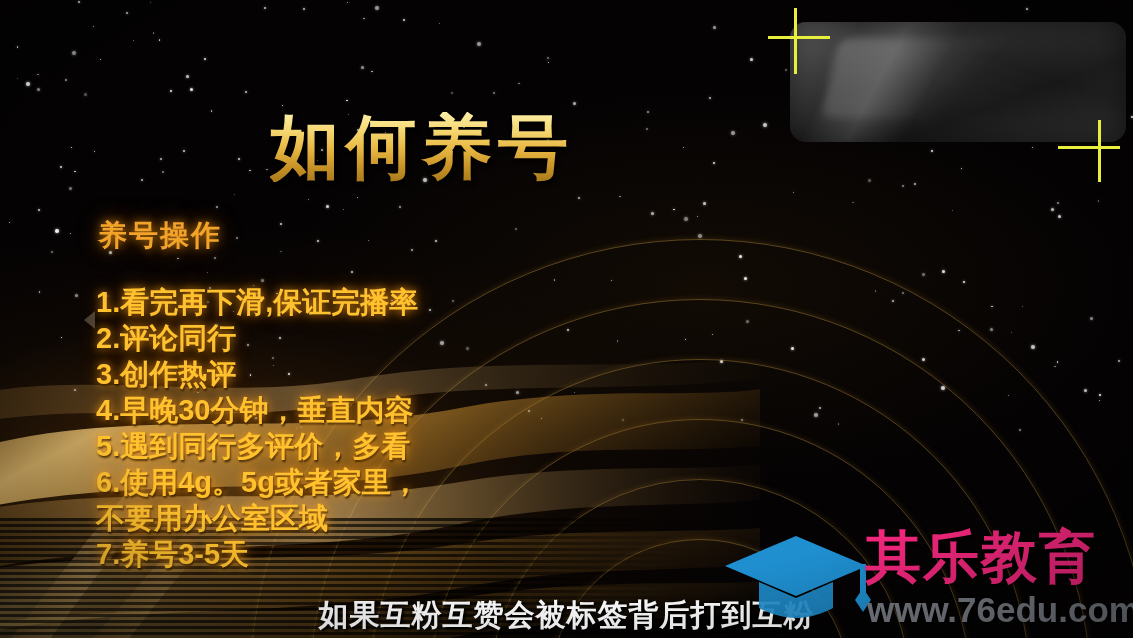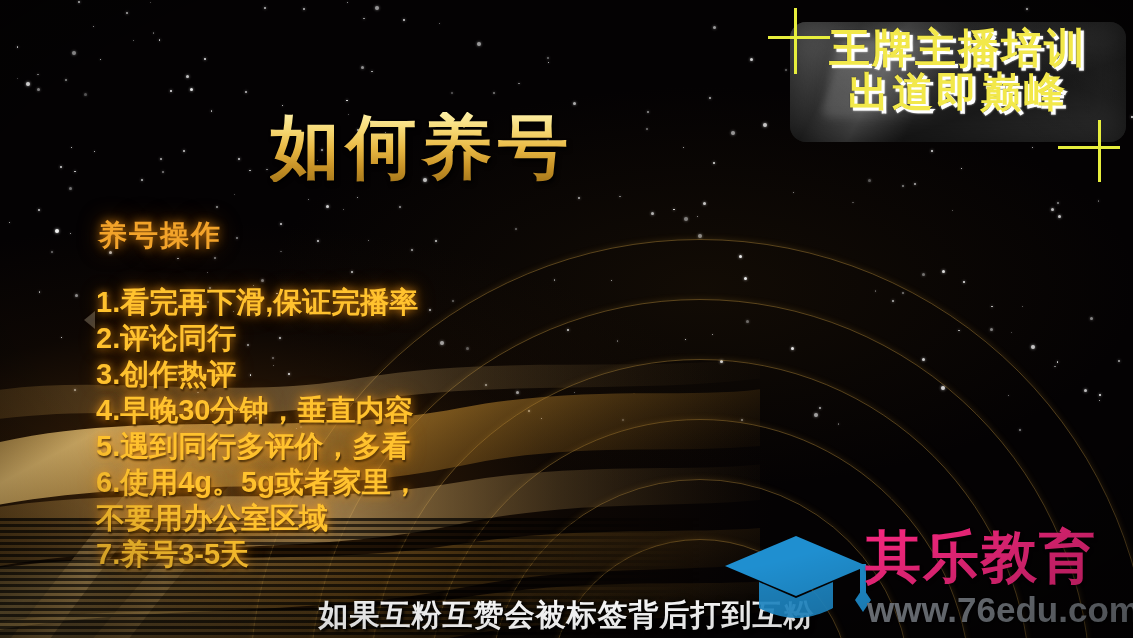--- a/index.html
+++ b/index.html
@@ -532,24 +532,20 @@
   </div>
 
   <div class="stripes"></div>
 
   <div class="badge">
     <div class="badge-panel">
       <div class="badge-gloss"></div>
     </div>
     <div class="cross tl"></div>
     <div class="cross br"></div>
-    <div class="badge-text">
-      <div class="badge-line l1">王牌主播培训</div>
-      <div class="badge-line l2">出道即巅峰</div>
-    </div>
   </div>
 
   <div class="main-title">如何养号</div>
 
   <div class="section-heading">养号操作</div>
 
   <div class="edge-marker"></div>
 
   <div class="list" id="list">
       <div class="list-item">1.看完再下滑,保证完播率</div>

